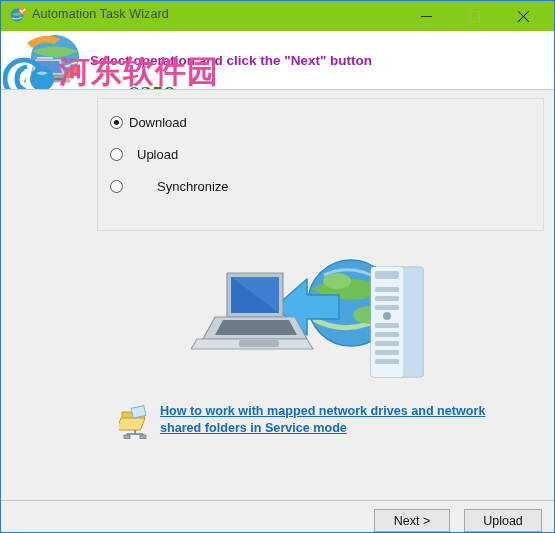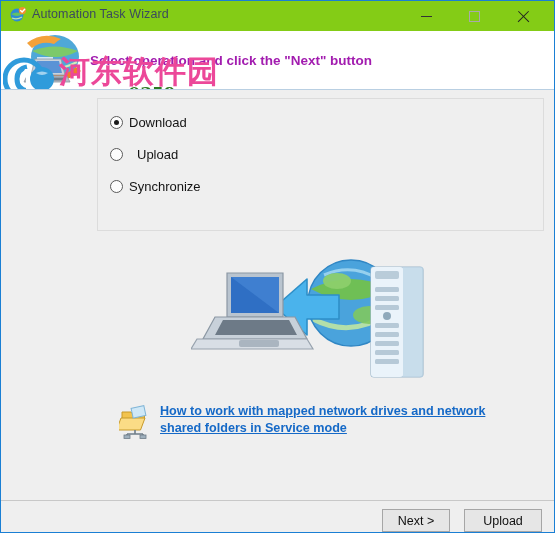--- a/index.html
+++ b/index.html
@@ -122,21 +122,21 @@
   .radio-row {
     position: absolute;
     left: 12px;
     height: 20px;
     display: flex;
     align-items: center;
     cursor: default;
   }
   .radio-row.r0 { top: 13px; }
   .radio-row.r1 { top: 45px; gap: 8px; }
-  .radio-row.r2 { top: 77px; }
+  .radio-row.r2 { top: 77px; gap: 28px; }
   .radio-mark {
     width: 13px; height: 13px;
     border-radius: 50%;
     border: 1px solid #5a5a5a;
     background: #fdfdfd;
     box-sizing: border-box;
     position: relative;
     flex: none;
   }
   .radio-mark.on::after {
@@ -203,21 +203,21 @@
     background: #e6e6e6;
     font-family: "Liberation Sans", sans-serif;
     font-size: 12.5px;
     color: #101010;
     cursor: default;
     display: flex;
     align-items: center;
     justify-content: center;
     padding: 0;
   }
-  .btn-next   { right: 104px; width: 68px; }
+  .btn-next   { right: 104px; width: 76px; }
   .btn-cancel { right: 12px;  width: 78px; }
 
   
   .watermark {
     position: absolute;
     left: 0; top: 18px;
     width: 260px;
     height: 58px;
     pointer-events: none;
   }

